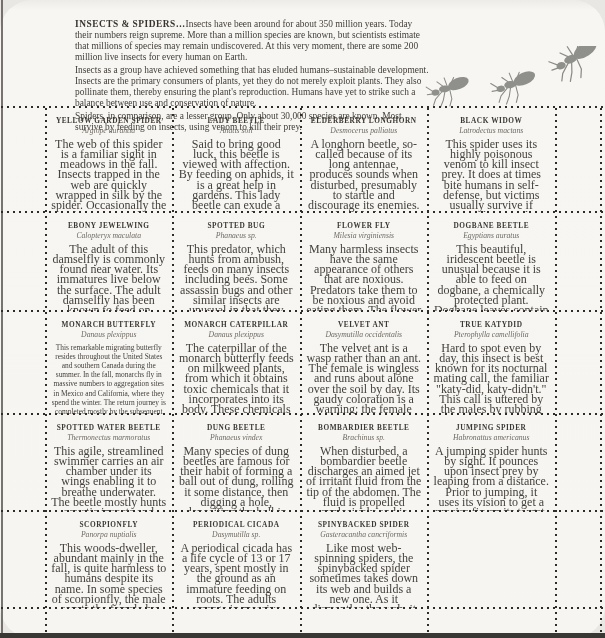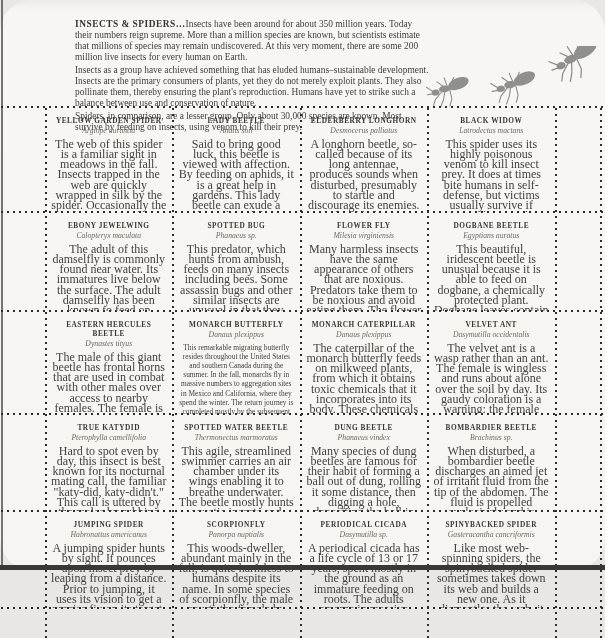--- a/index.html
+++ b/index.html
@@ -2,21 +2,21 @@
 <html><head>
 <meta charset="utf-8">
 <style>
   html,body{margin:0;padding:0;}
   body{
     width:605px;height:638px;overflow:hidden;
     background:#e9e7e3;
     font-family:"Liberation Serif","DejaVu Serif",serif;
   }
   .page{
-    position:relative;width:605px;height:570px;
+    position:relative;width:605px;height:638px;
     background:linear-gradient(#edebe7 0px,#f7f6f2 10px,#f6f5f1 100%);
     border-radius:32px;
   }
   .edge-left{position:absolute;left:1px;top:0;width:2px;height:100%;background:#57534e;opacity:.8;}
   .edge-bottom{position:absolute;left:0;bottom:0;width:100%;height:5px;background:#3a3835;}
 
   
   .header{position:absolute;left:75px;top:19px;width:354px;}
   .header p{margin:0 0 2px 0;font-size:9.4px;line-height:11px;color:#423e39;}
   .header p.p3{width:338px;}
@@ -135,25 +135,20 @@
     <div class="cell">
       <h3 class="sp-name">FLOWER FLY</h3>
       <div class="sp-latin">Milesia virginiensis</div>
       <p class="sp-body">Many harmless insects have the same appearance of others that are noxious. Predators take them to be noxious and avoid eating them. The flower fly, which does not sting, benefits from resembling some wasps, which do.</p>
     </div>
     <div class="cell">
       <h3 class="sp-name">DOGBANE BEETLE</h3>
       <div class="sp-latin">Egyptians auratus</div>
       <p class="sp-body">This beautiful, iridescent beetle is unusual because it is able to feed on dogbane, a chemically protected plant. Dogbane leaves contain a white, gummy juice called latex. Latex is noxious to most insects, but the dogbane beetle can cope with it.</p>
     </div>
-    <div class="cell">
-      <h3 class="sp-name">EASTERN HERCULES BEETLE</h3>
-      <div class="sp-latin">Dynastes tityus</div>
-      <p class="sp-body">The male of this giant beetle has frontal horns that are used in combat with other males over access to nearby females. The female is noncombatant and lacks horns.</p>
-    </div>
     <div class="cell compact">
       <h3 class="sp-name">MONARCH BUTTERFLY</h3>
       <div class="sp-latin">Danaus plexippus</div>
       <p class="sp-body">This remarkable migrating butterfly resides throughout the United States and southern Canada during the summer. In the fall, monarchs fly in massive numbers to aggregation sites in Mexico and California, where they spend the winter. The return journey is completed mostly by the subsequent generation of monarchs.</p>
     </div>
     <div class="cell">
       <h3 class="sp-name">MONARCH CATERPILLAR</h3>
       <div class="sp-latin">Danaus plexippus</div>
       <p class="sp-body">The caterpillar of the monarch butterfly feeds on milkweed plants, from which it obtains toxic chemicals that it incorporates into its body. These chemicals later protect the adult butterfly by making it distasteful to birds.</p>
     </div>

